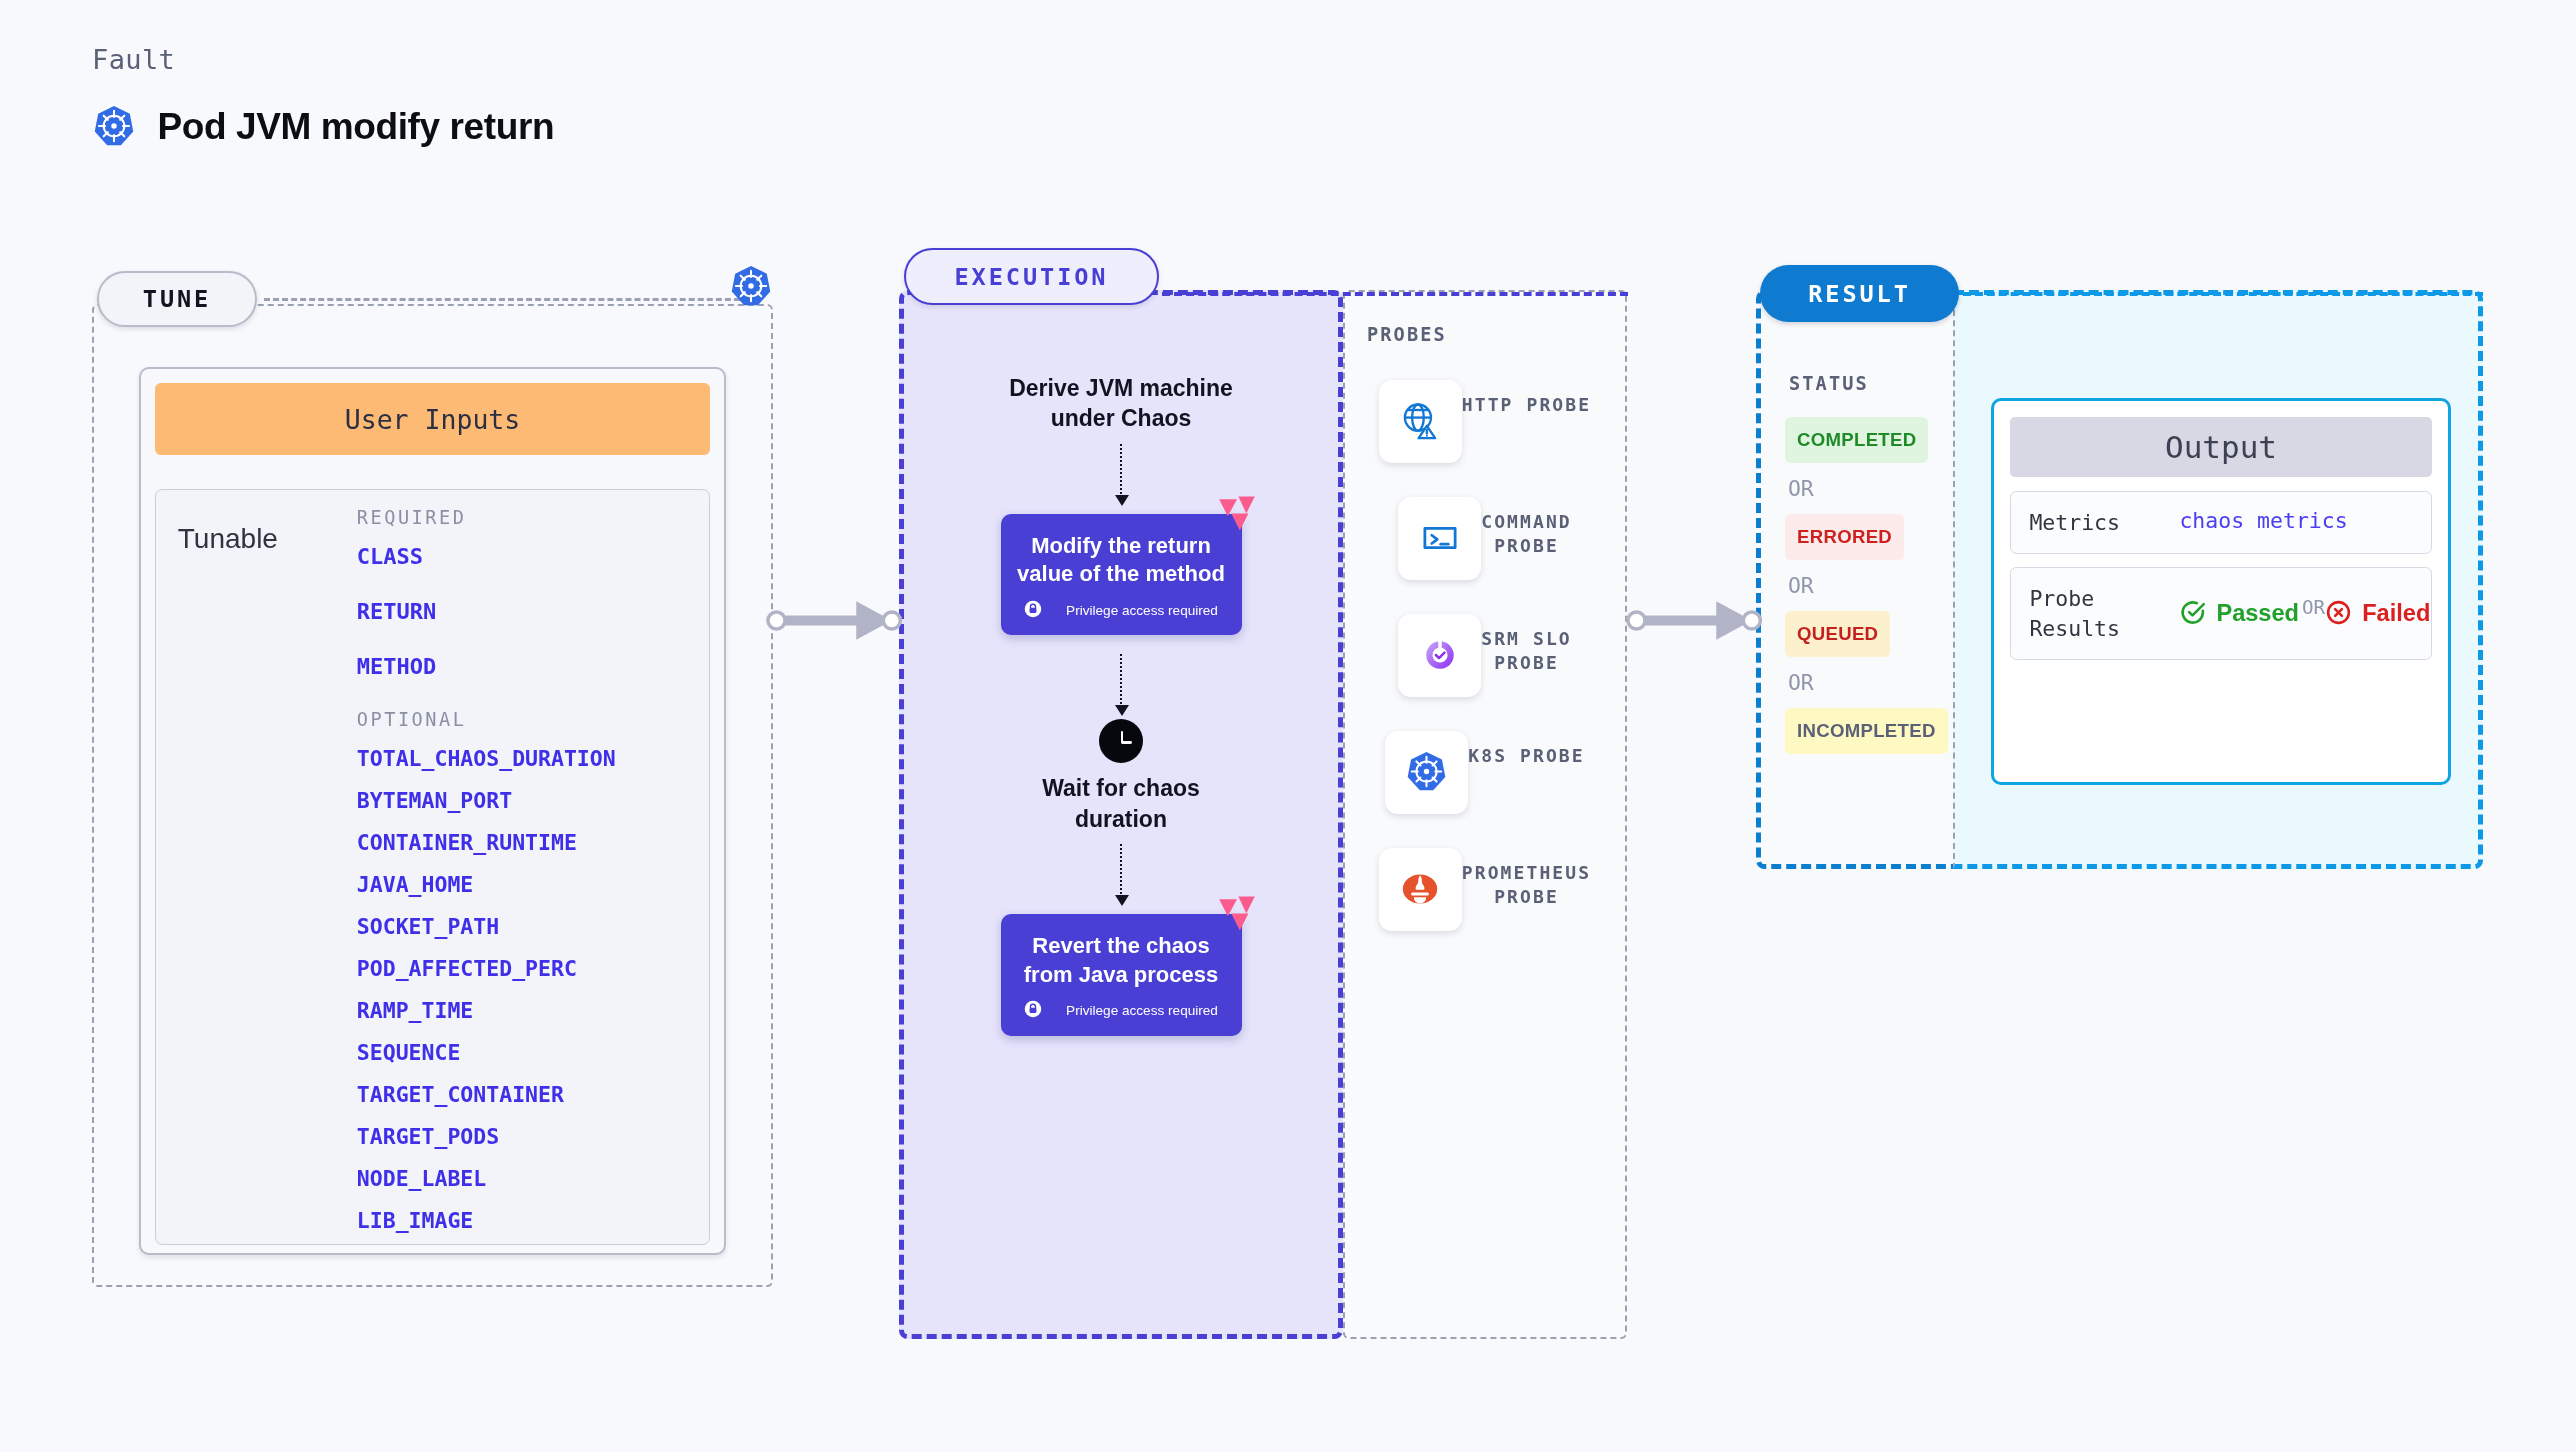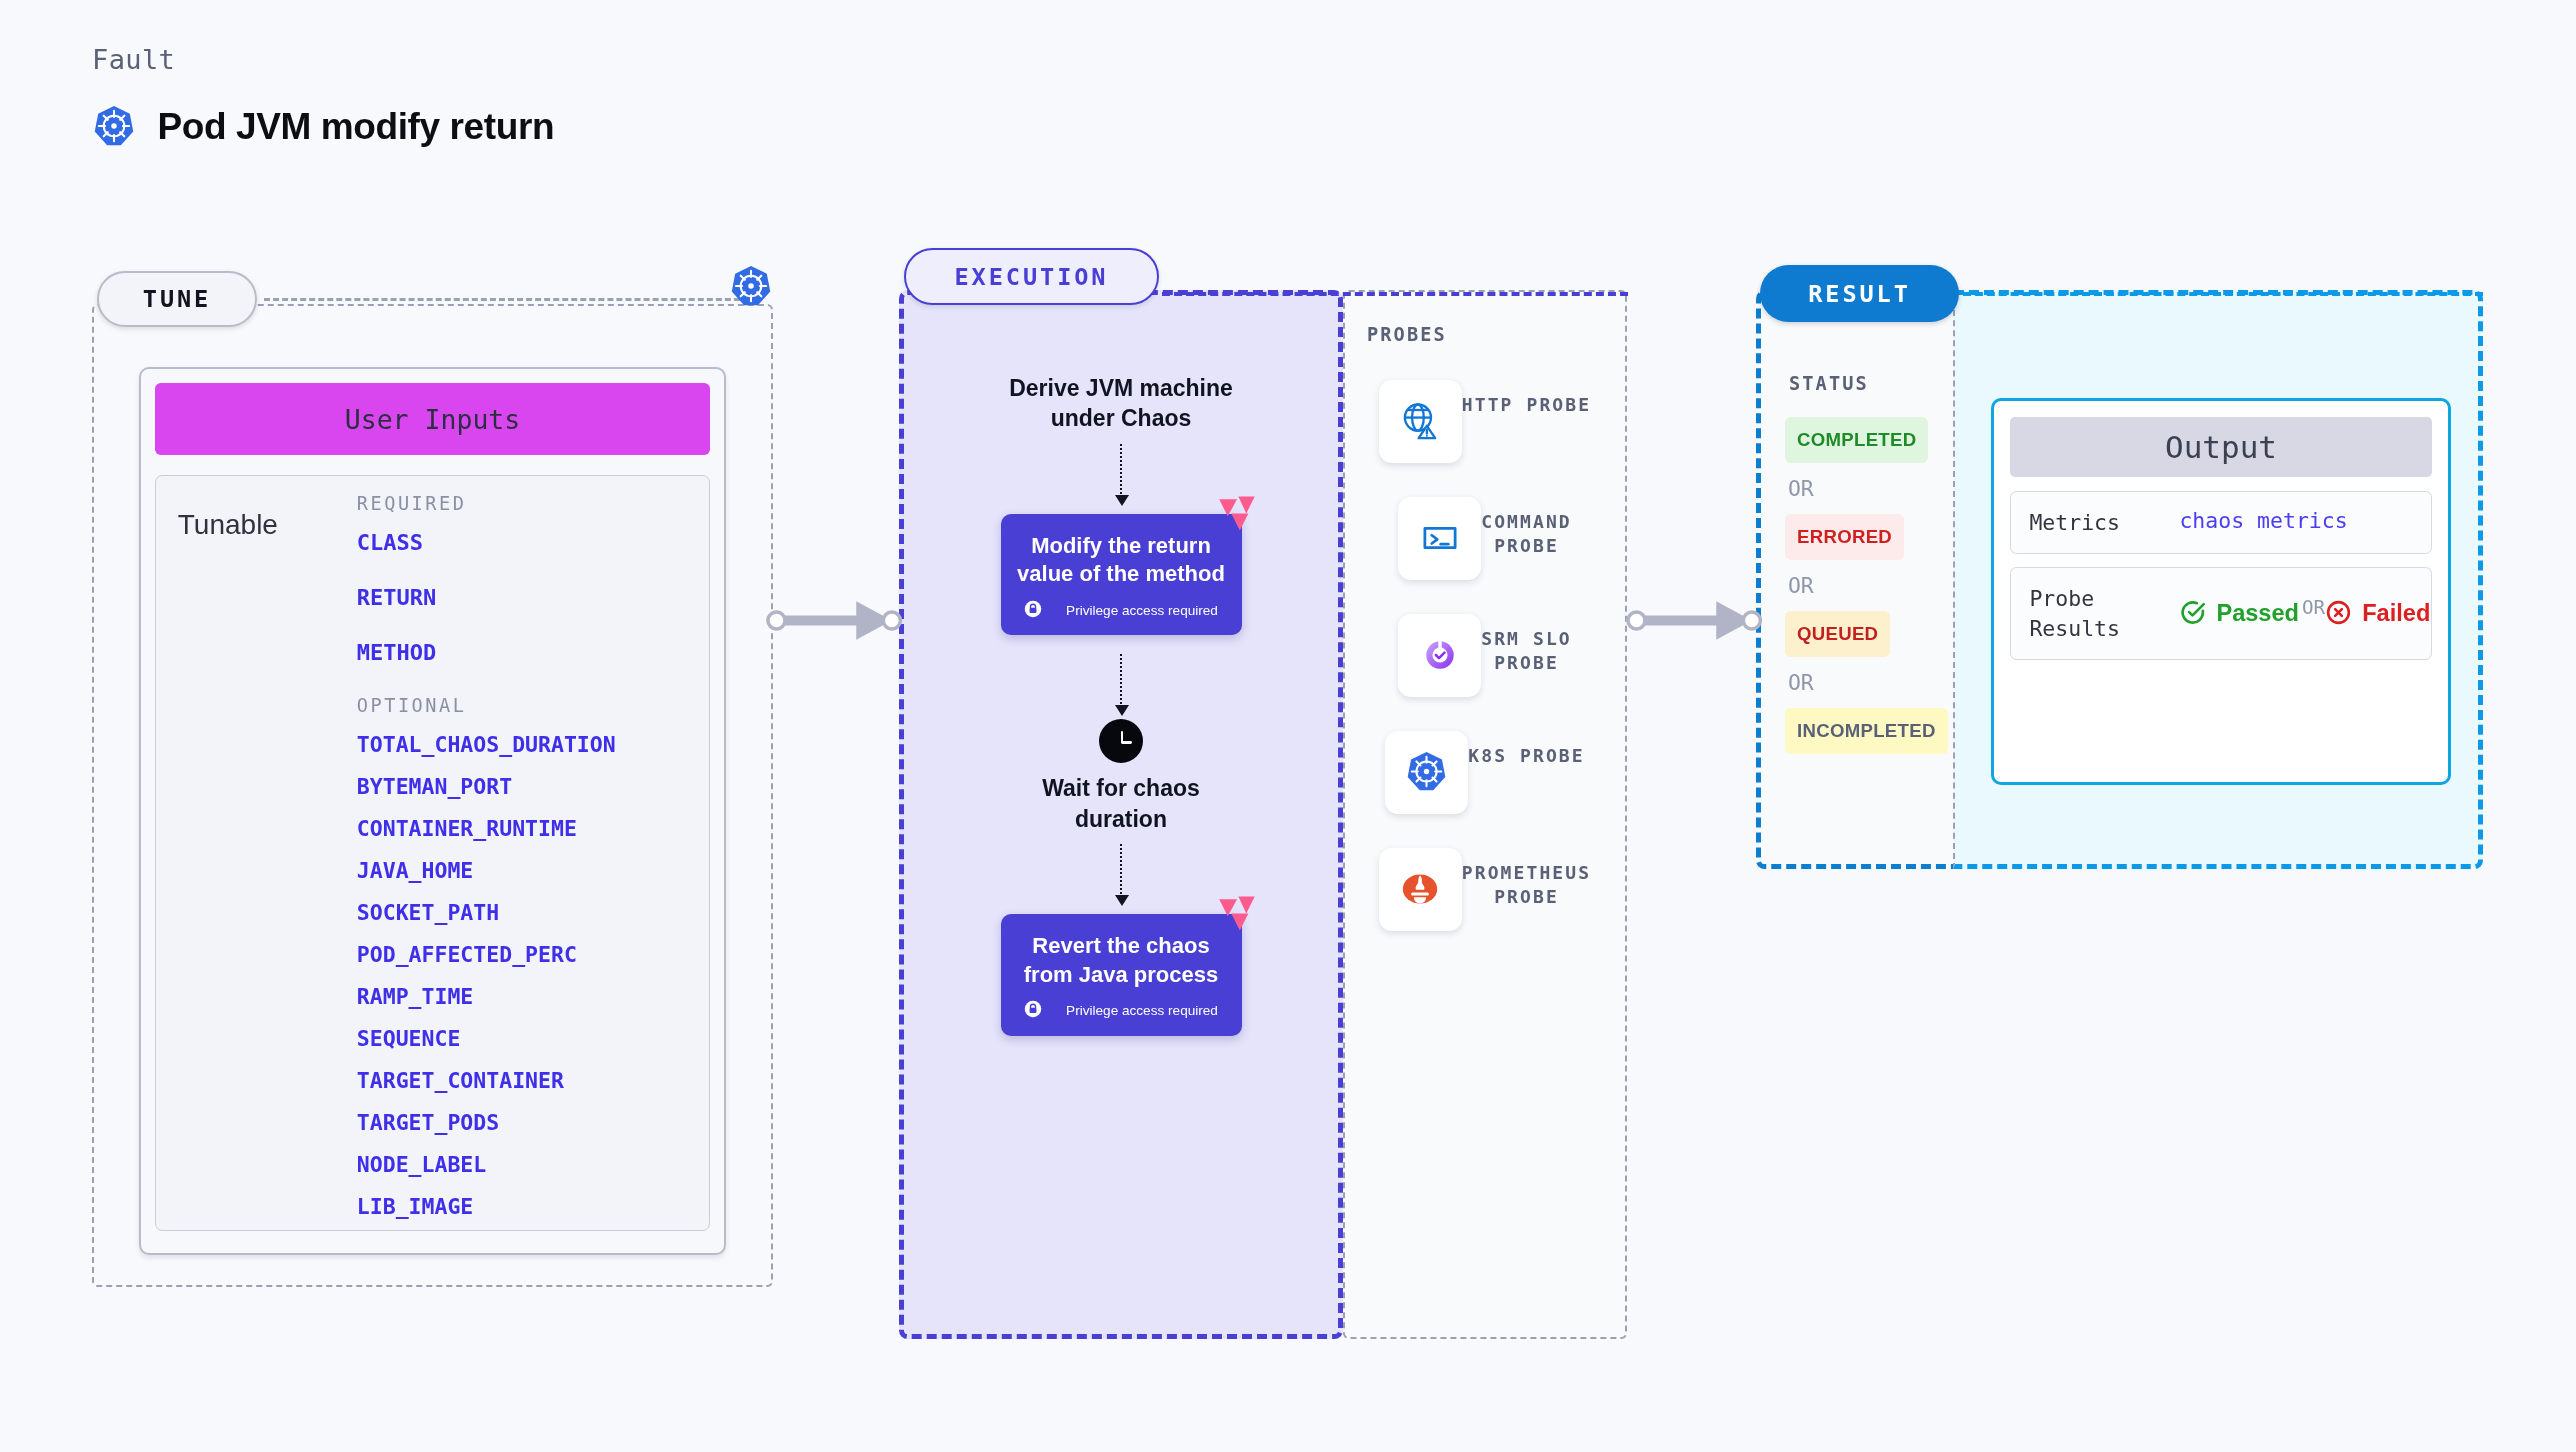--- a/index.html
+++ b/index.html
@@ -125,27 +125,27 @@
     position: absolute;
     left: 139px; top: 367px; width: 587px; height: 888px;
     background: #f7f8fb;
     border: 2.1px solid #b7bccb;
     border-radius: 10px;
     box-shadow: 0 2.1px 5.7px rgba(20,25,50,0.10);
     padding: 14.3px;
   }
   #user-inputs-header {
     height: 72px;
-    background: #d946ef;
+    background: #fdba74;
     border-radius: 5.7px;
     display: flex; align-items: center; justify-content: center;
     font-family: "DejaVu Sans Mono", monospace;
     font-size: 26.5px;
     color: #2b2f42;
-    margin-bottom: 20px;
+    margin-bottom: 34px;
   }
   #tunable-box {
     height: 756px;
     background: #f2f4f9;
     border: 1.4px solid #c9cdd9;
     border-radius: 7.2px;
     padding: 17px 21.5px;
     display: flex;
   }
   #tunable-label {

